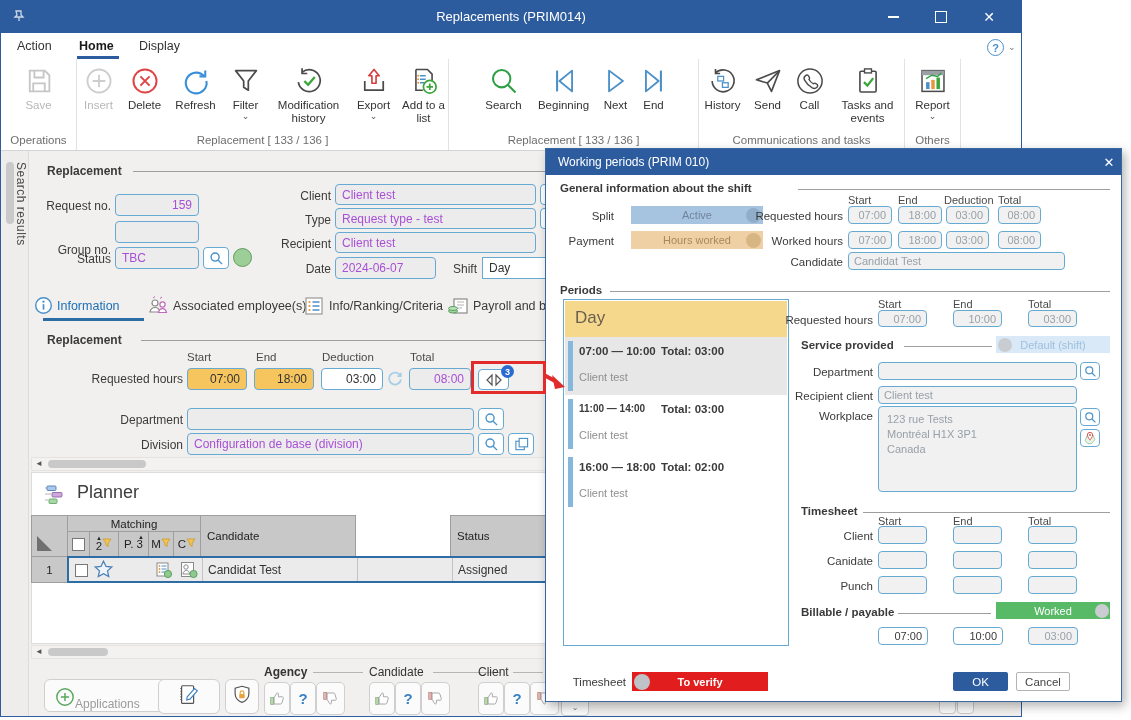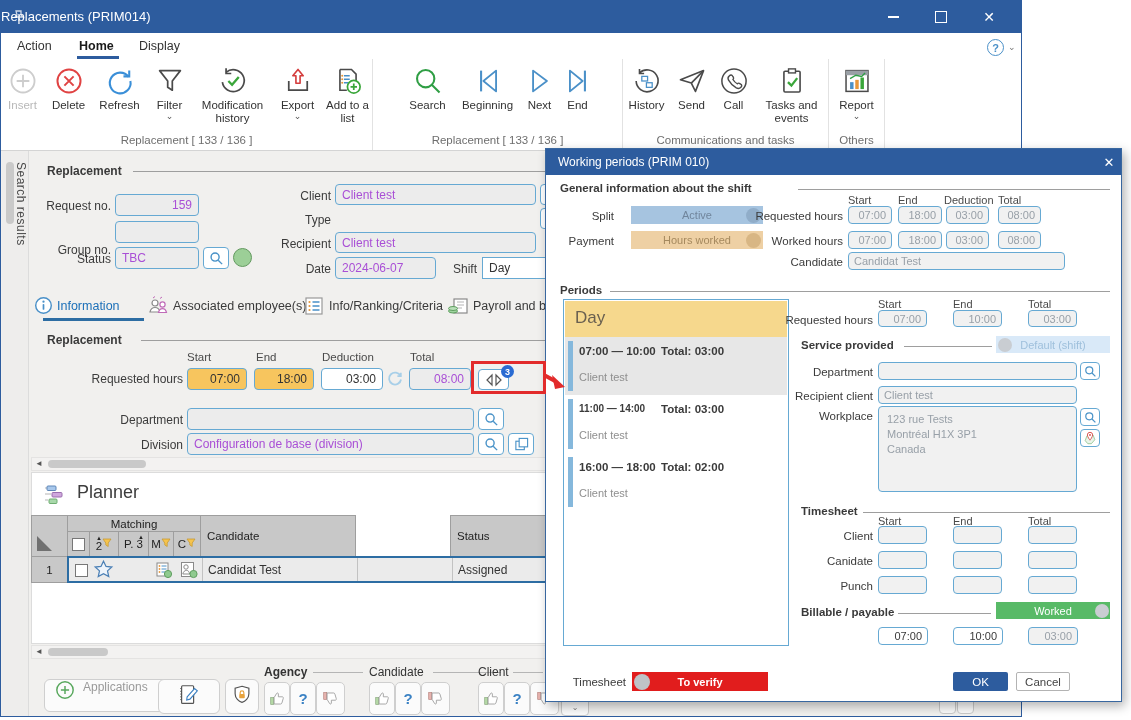--- a/index.html
+++ b/index.html
@@ -1,19 +1,19 @@
 <!DOCTYPE html>
 <html><head>
 <meta charset="utf-8">
 <style>
   html,body{margin:0;padding:0}
   .screen{position:relative;width:1131px;height:720px;background:#fff;font-family:"Liberation Sans",sans-serif;overflow:hidden}
   .mw{position:absolute;left:0;top:0;width:1022px;height:717px;background:#f1f0ee;border:1px solid #2d5c9e;box-sizing:border-box;z-index:1}
   .tbar{position:absolute;left:0;top:0;width:1020px;height:32px;background:#2d5c9e;color:#fff}
-  .ttl{position:absolute;left:0;right:0;top:8px;font-size:13px;color:#fff}
+  .ttl{position:absolute;left:0;right:0;top:8px;text-align:center;font-size:13px;color:#fff}
   .wbtn{position:absolute;top:0;width:48px;height:32px;display:flex;align-items:center;justify-content:center;color:#fff;cursor:default}
   .menubar{position:absolute;left:0;top:32px;width:1020px;height:26px;background:#fff}
   .mitem{position:absolute;top:6px;font-size:12.5px;color:#333}
   .ribbon{position:absolute;left:0;top:58px;width:1020px;height:92px;background:#fff;border-bottom:1px solid #d4d4d4;display:flex;box-sizing:border-box}
   .rg{display:flex;flex-direction:column;border-right:1px solid #e2e2e2;box-sizing:border-box;flex:0 0 auto}
   .rits{flex:1;display:flex;justify-content:center;padding-top:7px}
   .ri{display:flex;flex-direction:column;align-items:center;flex:0 0 auto}
   .ric{width:30px;height:30px;flex:0 0 30px}
   .ril{font-size:11.5px;color:#333;text-align:center;line-height:1.15;margin-top:3px}
   .dis .ril{color:#b8b8b8}
@@ -74,20 +74,32 @@
       <span class="mitem" style="left:138px">Display</span>
       <div class="abs" style="left:76px;top:23px;width:42px;height:3px;background:#2d5c9e"></div>
       <div class="abs" style="left:986px;top:-15px"></div>
     </div>
 
     <div class="abs" style="left:986px;top:38px;width:17px;height:17px;border:1.5px solid #4a90c8;border-radius:50%;color:#4a90c8;font-size:11px;font-weight:bold;display:flex;align-items:center;justify-content:center;box-sizing:border-box">?</div>
     <span class="abs" style="left:1007px;top:41px;font-size:9px;color:#777">⌄</span>
 
     <div class="ribbon">
 
+      <div class="rg" style="width:76px">
+        <div class="rits">
+          <div class="ri dis" style="width:60px">
+            <div class="ric"><svg viewBox="0 0 26 26">
+                  <path d="M5 4h13l4 4v14H5z" fill="none" stroke="#c6c6c6" stroke-width="1.6"></path>
+                  <path d="M9 4v6h8V4M8 22v-7h10v7" fill="none" stroke="#c6c6c6" stroke-width="1.6"></path>
+                </svg></div>
+            <div class="ril">Save</div>
+          </div>
+        </div>
+        <div class="rgl">Operations</div>
+      </div>
 
       <div class="rg" style="width:372px">
         <div class="rits">
           <div class="ri dis" style="width:44px">
             <div class="ric"><svg viewBox="0 0 26 26">
                   <circle cx="13" cy="13" r="10" fill="none" stroke="#cdcdcd" stroke-width="1.6"></circle>
                   <path d="M13 7.5v11M7.5 13h11" stroke="#cdcdcd" stroke-width="1.6"></path>
                 </svg></div>
             <div class="ril">Insert</div>
           </div>
@@ -257,20 +269,21 @@
 
     <div class="lbl" style="left:242px;top:188px;width:88px">Client</div>
     <div class="fld" style="left:334px;top:183px;width:201px;height:21px">Client test</div>
     <div class="sbtn" style="left:539px;top:183px;width:24px;height:21px">
         <svg viewBox="0 0 16 16" width="14" height="14">
           <circle cx="6.5" cy="6.5" r="4.3" fill="none" stroke="#4a93c8" stroke-width="1.5"></circle>
           <line x1="9.8" y1="9.8" x2="14" y2="14" stroke="#4a93c8" stroke-width="1.5"></line>
         </svg>
       </div>
     <div class="lbl" style="left:242px;top:212px;width:88px">Type</div>
+    <div class="fld" style="left:334px;top:207px;width:201px;height:21px">Request type - test</div>
     <div class="sbtn" style="left:539px;top:207px;width:24px;height:21px">
         <svg viewBox="0 0 16 16" width="14" height="14">
           <circle cx="6.5" cy="6.5" r="4.3" fill="none" stroke="#4a93c8" stroke-width="1.5"></circle>
           <line x1="9.8" y1="9.8" x2="14" y2="14" stroke="#4a93c8" stroke-width="1.5"></line>
         </svg>
       </div>
     <div class="lbl" style="left:242px;top:236px;width:88px">Recipient</div>
     <div class="fld" style="left:334px;top:231px;width:201px;height:21px">Client test</div>
     <div class="lbl" style="left:242px;top:261px;width:88px">Date</div>
     <div class="fld" style="left:334px;top:256px;width:101px;height:22px">2024-06-07</div>
@@ -440,21 +453,21 @@
       <div class="abs" style="left:383px;top:0;width:1px;height:23px;background:#c2c2c2"></div>
       <span class="abs" style="left:139px;top:5px;font-size:12px;color:#333">Candidat Test</span>
       <span class="abs" style="left:294px;top:5px;font-size:12px;color:#333"></span>
       <span class="abs" style="left:389px;top:5px;font-size:12px;color:#333">Assigned</span>
     </div>
 
     <div class="abs" style="left:30px;top:644px;width:975px;height:14px;background:#f3f2f1;border:1px solid #e4e3e2;box-sizing:border-box"></div>
     <span class="abs" style="left:34px;top:646px;font-size:8px;color:#555">◄</span>
     <div class="sbth" style="left:47px;top:647px;width:60px;height:8px"></div>
 
-    <div class="abs" style="left:43px;top:678px;width:132px;height:33px;border:1px solid #cfcfcf;border-radius:6px;background:#fbfbfb;display:flex;align-items:flex-start;gap:8px;padding-left:10px;box-sizing:border-box">
+    <div class="abs" style="left:43px;top:678px;width:132px;height:33px;border:1px solid #cfcfcf;border-radius:6px;background:#fbfbfb;display:flex;align-items:flex-end;gap:0;padding-left:10px;box-sizing:border-box">
       <span><svg viewBox="0 0 22 22" width="20" height="20">
             <circle cx="11" cy="11" r="9" fill="none" stroke="#57a75c" stroke-width="1.6"></circle>
             <path d="M11 6.5v9M6.5 11h9" stroke="#57a75c" stroke-width="1.6"></path>
           </svg></span>
       <span style="font-size:12px;color:#9a9a9a">Applications</span>
     </div>
     <div class="abs" style="left:157px;top:678px;width:60px;height:33px;border:1px solid #cfcfcf;border-radius:6px;background:#fbfbfb;display:flex;align-items:center;justify-content:center">
       <span><svg viewBox="0 0 26 26" width="24" height="24">
             <rect x="5" y="3" width="13" height="19" rx="1" fill="#fff" stroke="#555" stroke-width="1.3"></rect>
             <path d="M5 6h-1.5M5 9h-1.5M5 12h-1.5M5 15h-1.5M5 18h-1.5" stroke="#555"></path>

